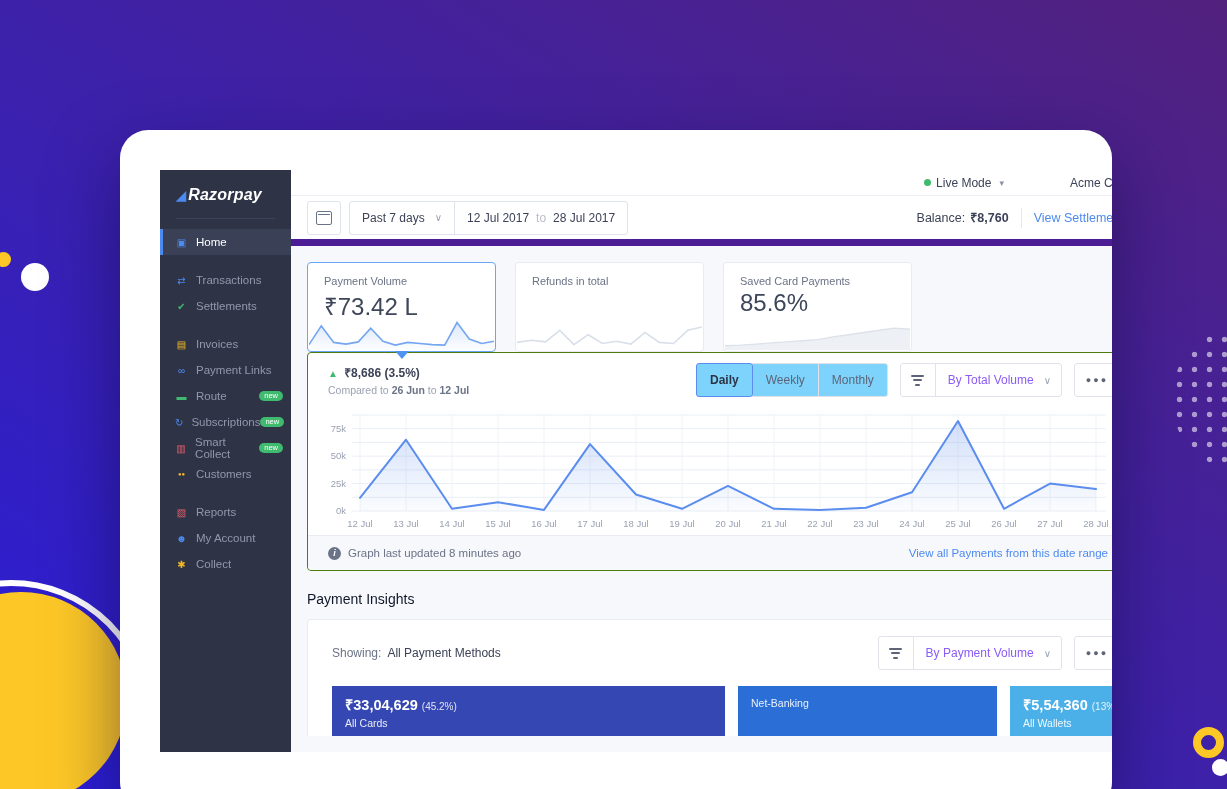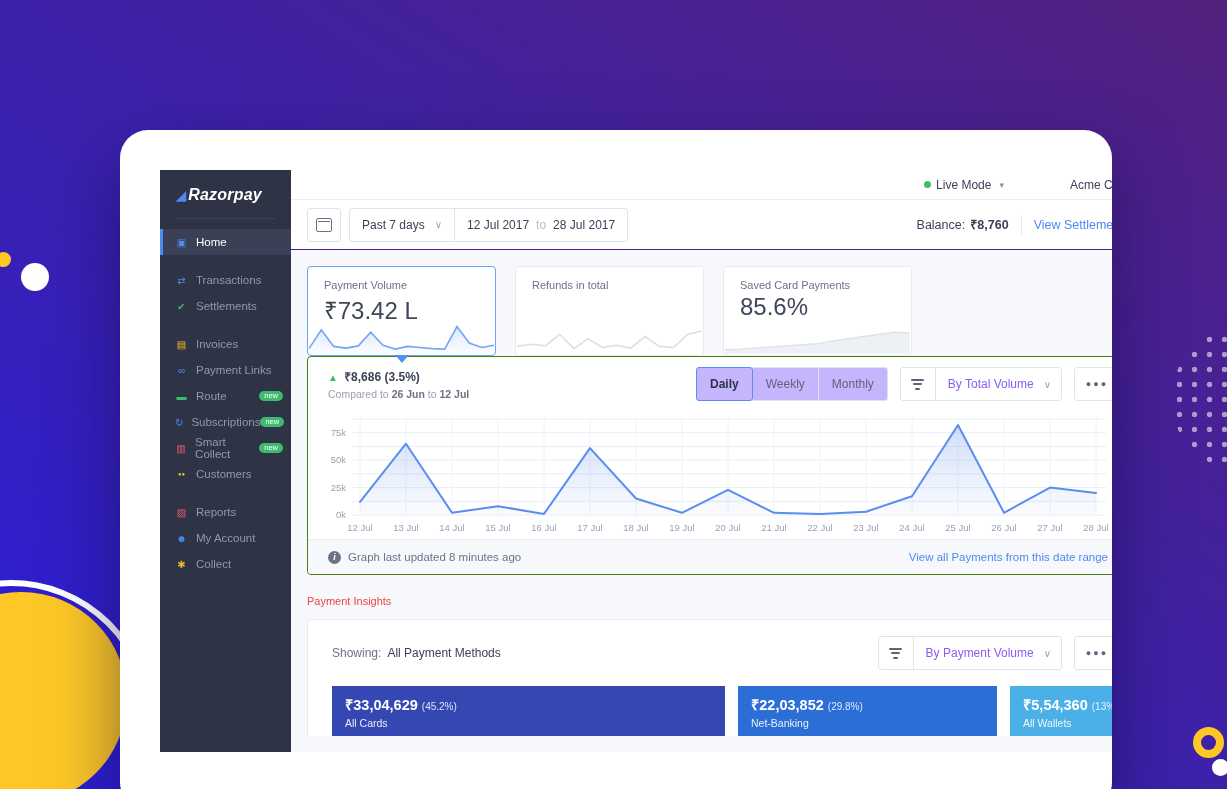--- a/index.html
+++ b/index.html
@@ -38,21 +38,21 @@
                    padding:1.5px 5px;border-radius:7px;line-height:1;}
   .gap-group{margin-top:12px;}
   
   .main{width:899px;background:#f7f8fb;display:flex;flex-direction:column;}
   .topbar{height:32px;background:#fff;border-bottom:1px solid #eceef3;display:flex;align-items:center;
           justify-content:flex-end;padding-right:60px;font-size:12px;color:#3c4257;gap:32px;}
   .livemode{display:flex;align-items:center;cursor:pointer;}
   .green-dot{width:7px;height:7px;border-radius:50%;background:#3fba6f;margin-right:5px;}
   .caret-down{color:#8b91a5;font-size:9px;margin-left:8px;}
   .account-name{margin-left:34px;white-space:nowrap;cursor:pointer;}
-  .daterow{height:54px;background:#fff;border-bottom:1px solid #4c1d95;display:flex;align-items:center;
+  .daterow{height:54px;background:#fff;border-bottom:7px solid #4c1d95;display:flex;align-items:center;
            padding:0 60px 0 16px;}
   .cal-btn{width:32px;height:32px;border:1px solid #dfe3ea;border-radius:3px;background:#fff;
            display:flex;align-items:center;justify-content:center;cursor:pointer;}
   .cal-glyph{width:14px;height:12px;border:1.6px solid #697386;border-radius:2px;position:relative;}
   .cal-glyph::before{content:"";position:absolute;left:1px;right:1px;top:2px;height:1.6px;background:#697386;}
   .date-box{display:flex;align-items:center;height:32px;border:1px solid #dfe3ea;border-radius:3px;
             background:#fff;margin-left:8px;font-size:12px;color:#3c4257;}
   .date-box .seg1{display:flex;align-items:center;padding:0 12px;cursor:pointer;}
   .date-box .chev{color:#9aa1b1;font-size:10px;margin-left:10px;}
   .date-box .vdiv{width:1px;height:32px;background:#dfe3ea;}
@@ -76,21 +76,21 @@
               border-top:8px solid #4f94f0;}
   
   .chart-card{margin-top:0;width:830px;background:#fff;border:1px solid #4d7c0f;border-radius:4px;}
   .chart-head{display:flex;align-items:center;padding:10px 18px 4px 20px;}
   .delta-line{font-size:12px;color:#3c4257;font-weight:bold;}
   .delta-line .up{color:#3fba6f;font-size:10px;margin-right:3px;}
   .compare-line{font-size:10.5px;color:#9aa1b1;margin-top:3px;}
   .compare-line b{color:#6b7386;}
   .chart-controls{margin-left:auto;display:flex;align-items:center;}
   .segbtns{display:flex;}
-  .segbtn{height:32px;padding:0 13px;background:#c4b5fd;border:1px solid #e0e4ea;font-size:12px;
+  .segbtn{height:32px;padding:0 13px;background:#7dd3fc;border:1px solid #e0e4ea;font-size:12px;
           color:#5e6478;display:flex;align-items:center;cursor:pointer;margin-left:-1px;}
   .segbtn:first-child{margin-left:0;border-radius:3px 0 0 3px;}
   .segbtn:last-child{border-radius:0 3px 3px 0;}
   .segbtn.active{border:1px solid #5b8def;color:#2c3344;font-weight:bold;z-index:2;border-radius:3px;}
   .dd{display:flex;align-items:center;height:32px;border:1px solid #e0e4ea;border-radius:3px;
       background:#fff;margin-left:12px;cursor:pointer;}
   .sort-box{width:34px;height:32px;display:flex;flex-direction:column;gap:2.5px;align-items:center;
             justify-content:center;border-right:1px solid #e0e4ea;}
   .sort-box i{display:block;height:2px;background:#5e6478;border-radius:1px;}
   .sort-box i:nth-child(1){width:13px;}
@@ -102,21 +102,21 @@
             margin-left:12px;display:flex;align-items:center;justify-content:center;
             color:#5e6478;font-size:9px;letter-spacing:2px;cursor:pointer;}
   .chart-wrap{padding:6px 0 0 8px;}
   .chart-footer{display:flex;align-items:center;height:34px;background:#f7f8fb;border-top:1px solid #e8ebf1;
                 padding:0 30px 0 20px;font-size:11.5px;color:#6b7386;border-radius:0 0 4px 4px;}
   .info-ico{width:13px;height:13px;border-radius:50%;background:#6b7386;color:#fff;font-size:9px;
             display:inline-flex;align-items:center;justify-content:center;margin-right:7px;
             font-style:italic;font-weight:bold;}
   .chart-footer .link{margin-left:auto;font-size:11.5px;}
   
-  .insights-title{margin:20px 0 0 0;font-size:11px;color:#ef4444;}
+  .insights-title{margin:20px 0 0 0;font-size:14px;color:#0f172a;}
   .insights-card{margin-top:12px;width:830px;background:#fff;border:1px solid #e8ebf1;
                  border-radius:4px 4px 0 0;border-bottom:none;padding:16px 0 0 0;}
   .showing-row{display:flex;align-items:center;padding:0 18px 0 24px;}
   .showing-label{font-size:12px;color:#6b7386;margin-right:6px;}
   .showing-value{font-size:12px;color:#3c4257;}
   .bars{display:flex;margin:16px 0 0 24px;width:870px;height:50px;}
   .barseg{height:50px;margin-right:13px;color:#fff;padding:8px 0 0 13px;box-sizing:border-box;
           cursor:pointer;overflow:hidden;white-space:nowrap;}
   .barseg .amt{font-size:14.5px;font-weight:bold;}
   .barseg .pct{font-size:10px;opacity:.85;margin-left:4px;font-weight:normal;}
@@ -384,21 +384,20 @@
                   </div>
                   <div class="dots-btn">●●●</div>
                 </div>
               </div>
               <div class="bars" id="insight-bars">
                   <div class="barseg" style="background: rgb(52, 71, 178); width: 393px;">
                     <div><span class="amt">₹33,04,629</span><span class="pct">(45.2%)</span></div>
                     <div class="lbl">All Cards</div>
                   </div>
                   <div class="barseg" style="background: rgb(43, 111, 214); width: 259px;">
-                    <div><span class="amt">₹22,03,852</span><span class="pct">(29.8%)</span></div>
                     <div class="lbl">Net-Banking</div>
                   </div>
                   <div class="barseg" style="background: rgb(76, 176, 232); width: 113px;">
                     <div><span class="amt">₹5,54,360</span><span class="pct">(13%)</span></div>
                     <div class="lbl">All Wallets</div>
                   </div>
                 </div>
             </div>
           </div>
 

